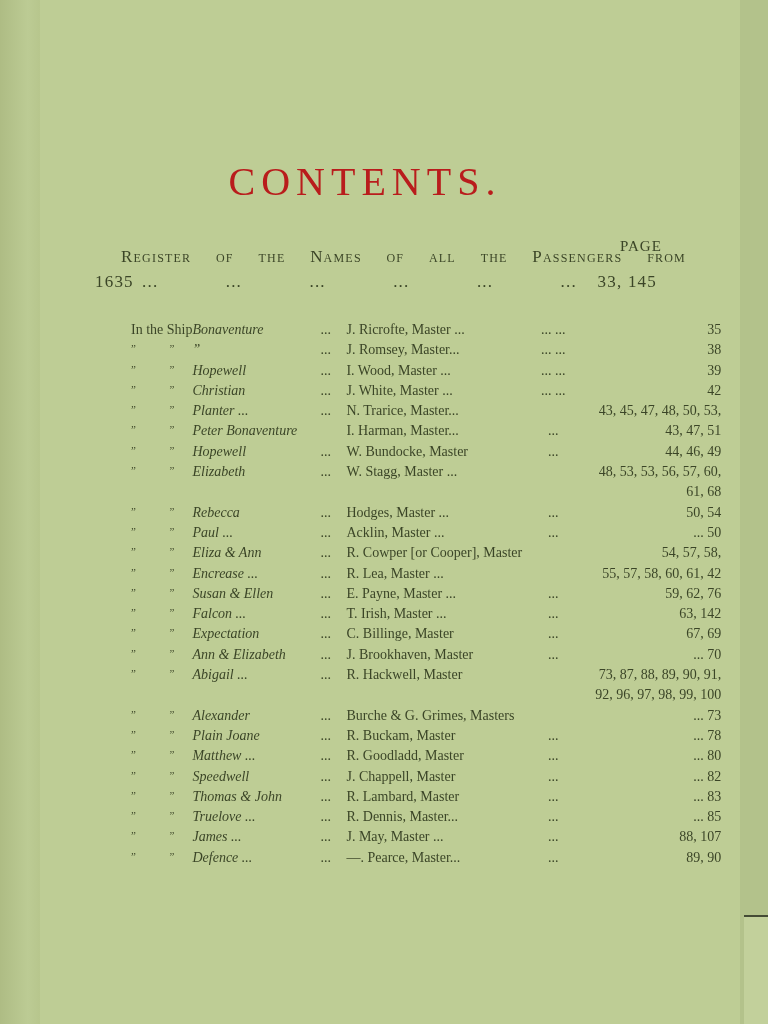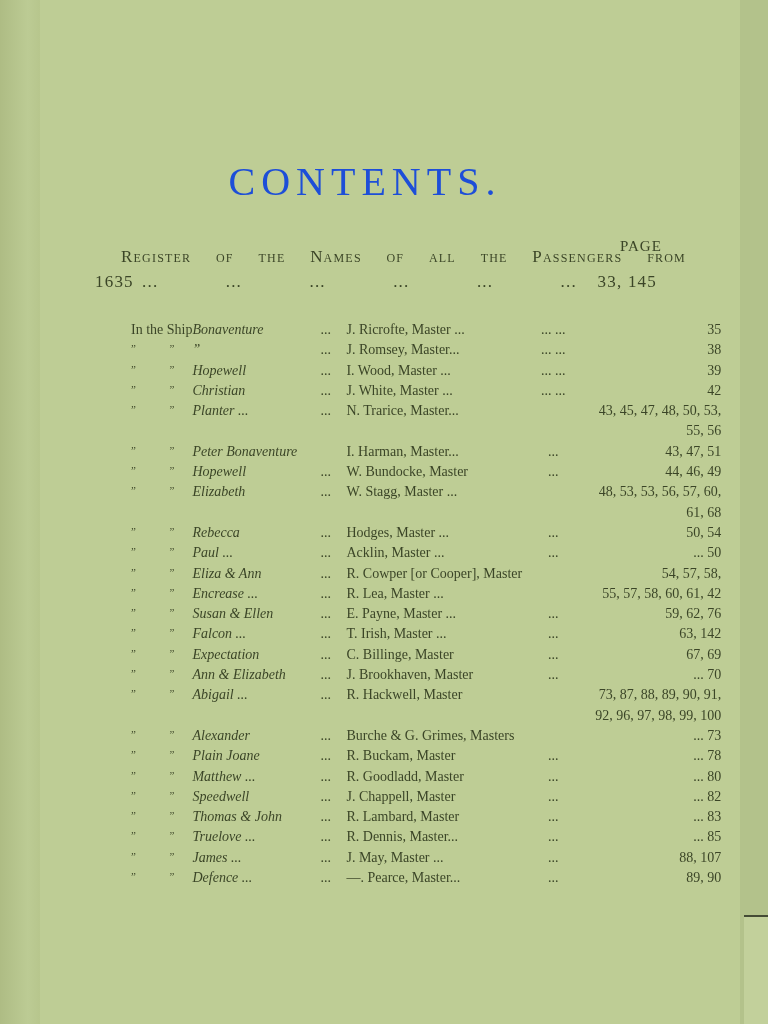--- a/index.html
+++ b/index.html
@@ -8,21 +8,21 @@
       background:#b9c98f;
       font-family:"DejaVu Serif", serif;
       color:#3b4527;
     }
     .spine-shadow { position:absolute; left:0; top:0; width:40px; height:1024px;
       background:linear-gradient(90deg,#aebc84,#bccb94 70%,#b7c68d); }
     .page { position:absolute; left:40px; top:0; width:700px; height:1024px; background:#becd95; }
     .right-strip { position:absolute; left:740px; top:0; width:28px; height:1024px; background:#b3c28b; }
     .right-strip .lower { position:absolute; left:4px; top:915px; width:24px; height:109px; background:#c2d09b; border-top:2px solid #444b35; }
     .title { position:absolute; left:0; width:730px; top:158px; text-align:center;
-      font-family:"Liberation Serif", serif; font-size:40px; letter-spacing:6px; color:#1d4ed8; }
+      font-family:"Liberation Serif", serif; font-size:40px; letter-spacing:6px; color:#b91c1c; }
     .page-label { position:absolute; left:620px; top:238px; font-size:15px; letter-spacing:1px;
       font-family:"Liberation Serif", serif; }
     .register { position:absolute; left:77px; top:244px; width:580px;
       font-family:"Liberation Serif", serif; font-size:17px; line-height:25px; letter-spacing:1.2px; }
     .register .l1 { display:block; text-align:justify; text-align-last:justify; width:565px;margin-left:44px; }
     .register .l2 { display:block; padding-left:18px; text-align:justify; text-align-last:justify; width:547px; }
     .register .l3 { display:block; padding-left:18px; position:relative; }
     .register .l3 .dots { position:absolute; left:65px; right:0; display:flex; justify-content:space-between; padding-right:80px; top:0;}
     .register .l3 .pg { position:absolute; right:0; top:0; }
     .sc { font-variant:small-caps; }
@@ -105,23 +105,20 @@
       </tr>
       <tr>
         <td class="ditto">”</td>
         <td class="ditto2">”</td>
         <td class="ship">Planter ...</td>
         <td class="sdots">...</td>
         <td class="master">N. Trarice, Master...</td>
         <td class="mdots"></td>
         <td class="pages">43, 45, 47, 48, 50, 53,</td>
       </tr>
-      <tr class="cont">
-        <td colspan="7" class="pages">55, 56</td>
-      </tr>
       <tr>
         <td class="ditto">”</td>
         <td class="ditto2">”</td>
         <td class="ship">Peter Bonaventure</td>
         <td class="sdots"></td>
         <td class="master">I. Harman, Master...</td>
         <td class="mdots">...</td>
         <td class="pages">43, 47, 51</td>
       </tr>
       <tr>

